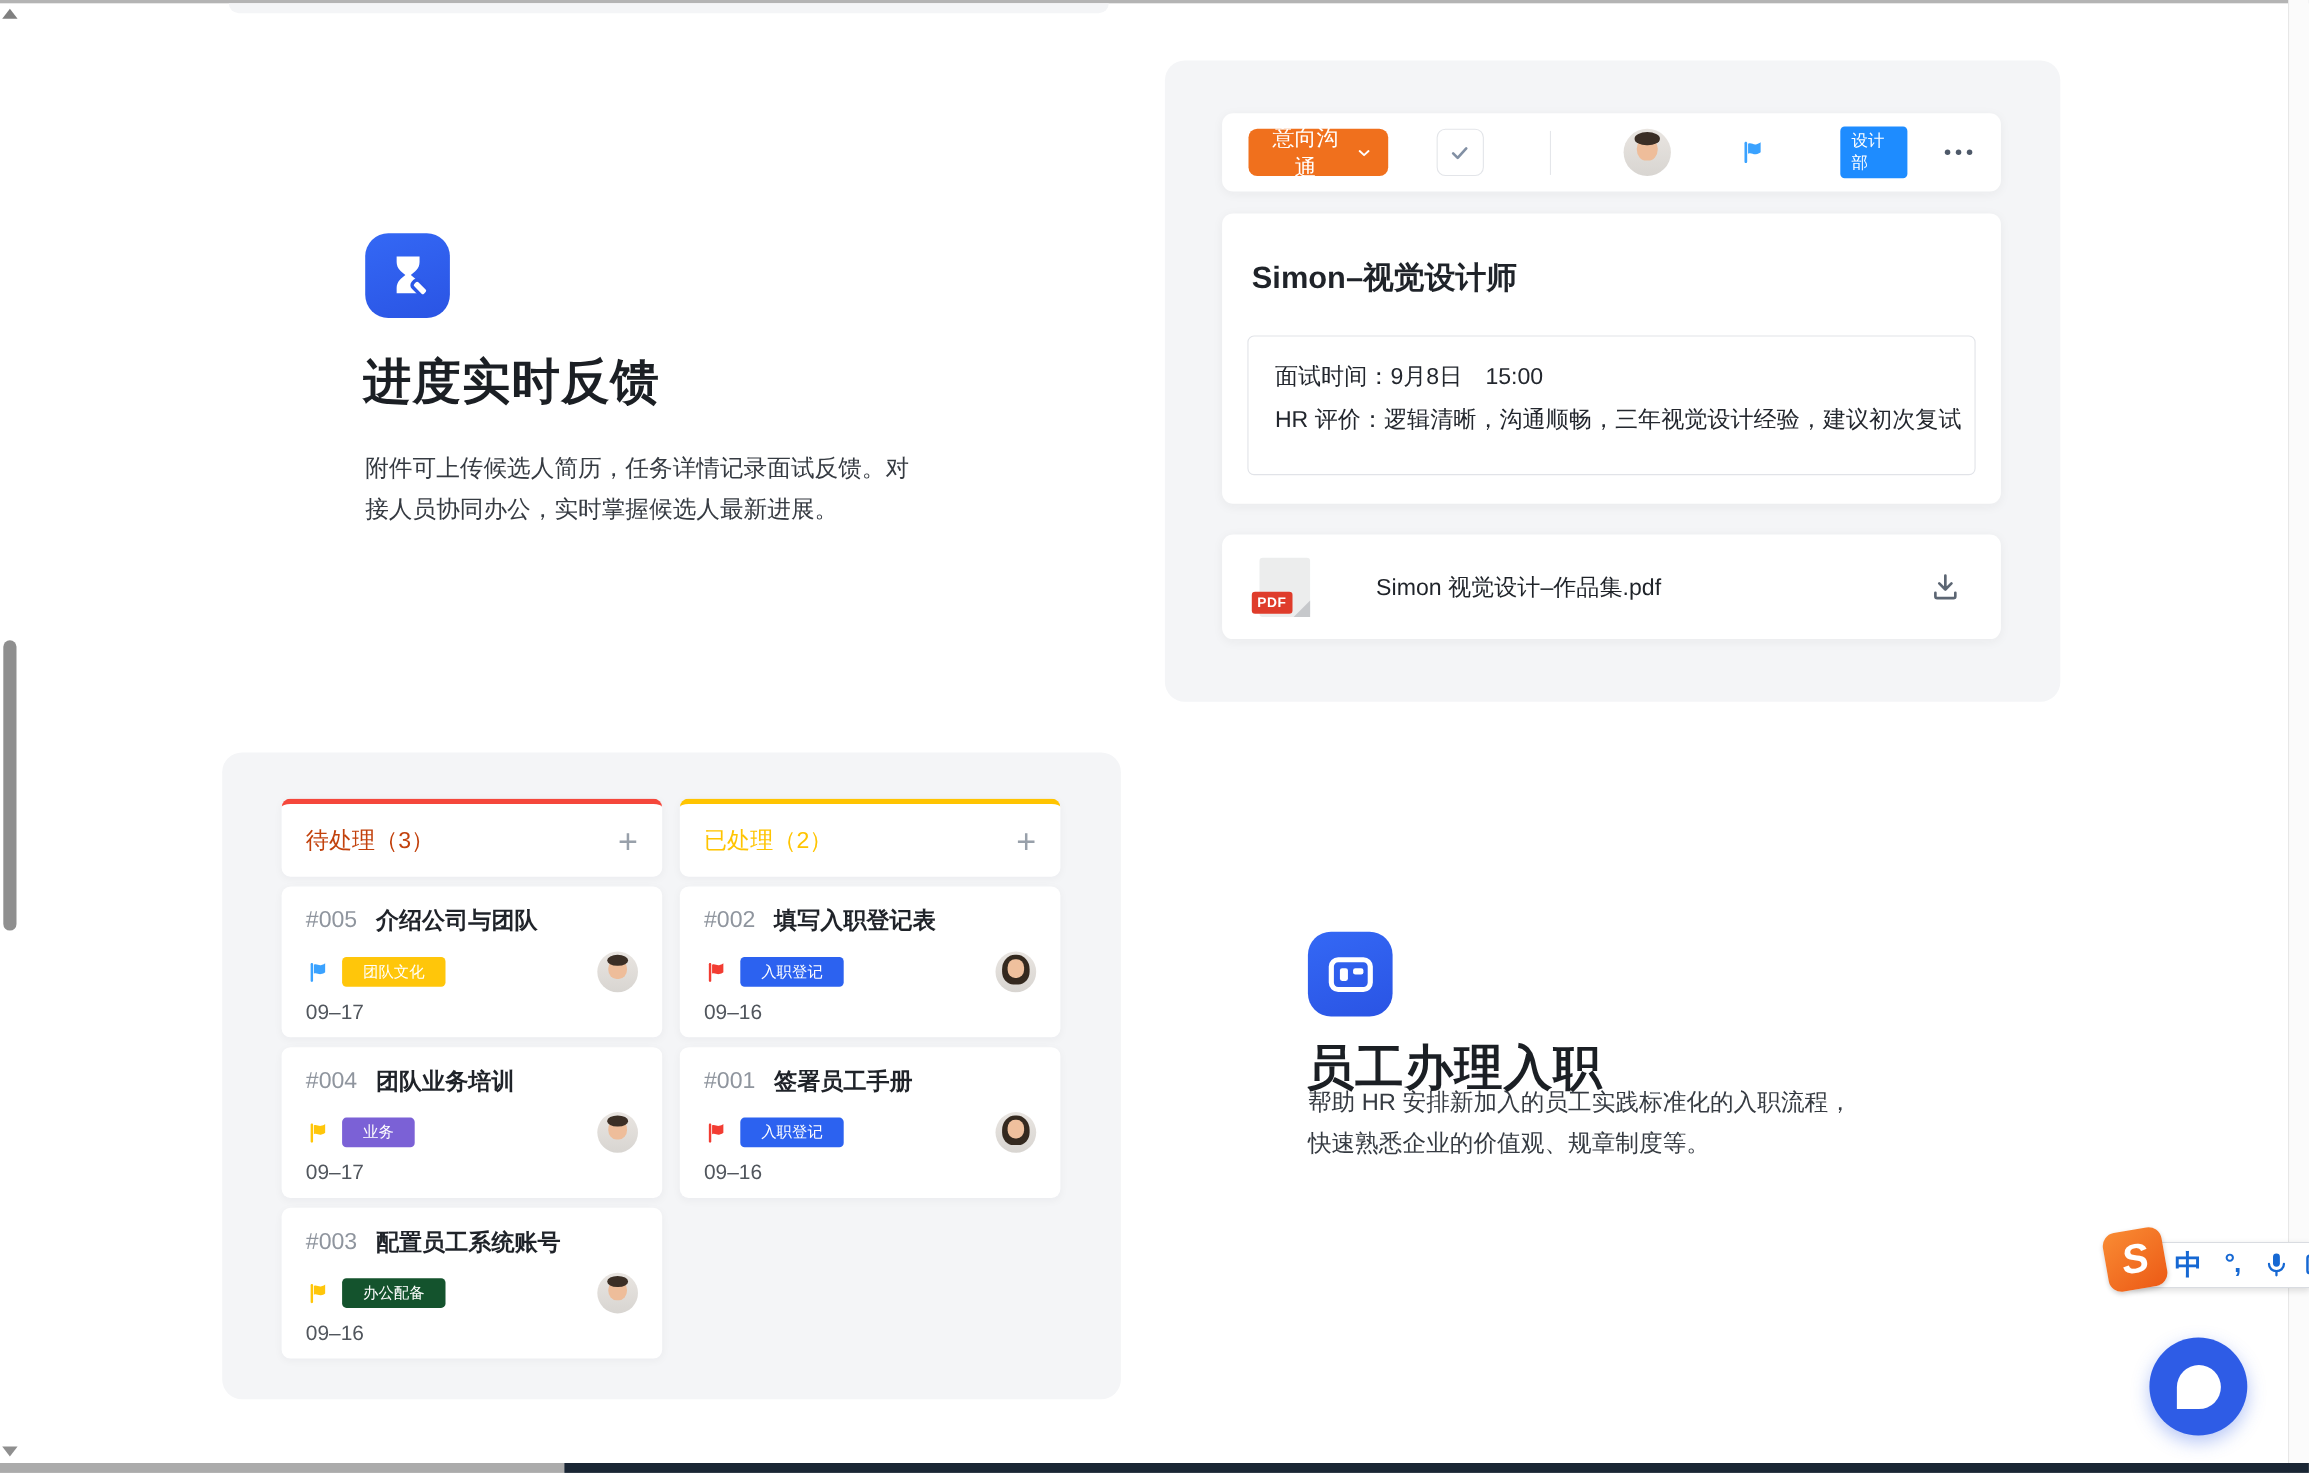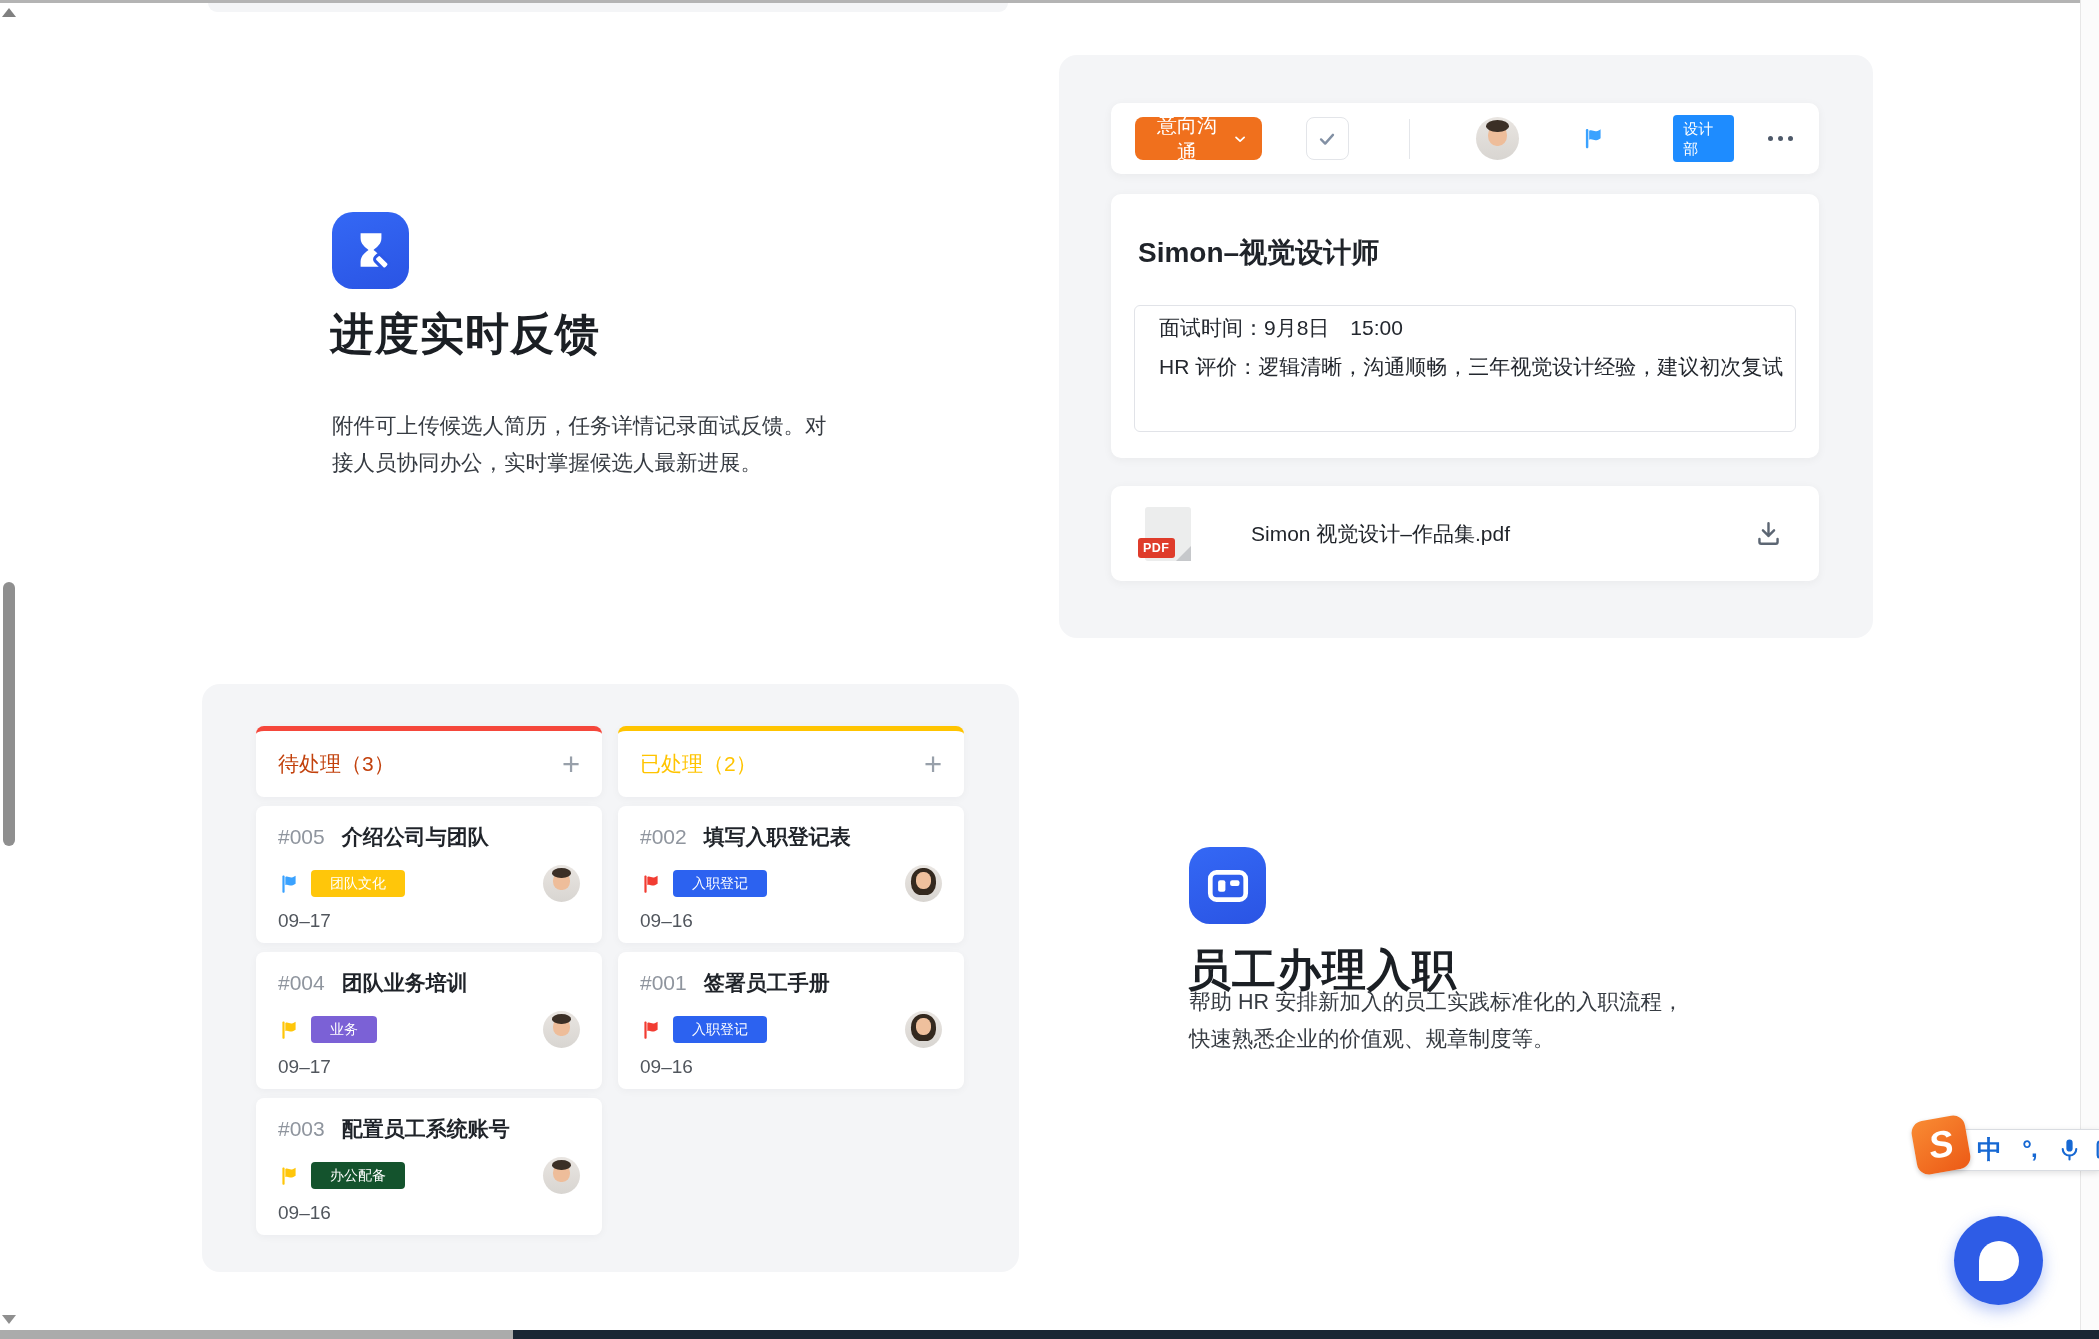--- a/index.html
+++ b/index.html
@@ -26,36 +26,36 @@
   .check-btn{margin-left:12px;width:47px;height:43px;border:1px solid #e3e5e9;border-radius:8px;background:#fff;display:flex;align-items:center;justify-content:center;box-sizing:border-box;cursor:pointer;}
   .vdivider{margin-left:28px;width:1px;height:40px;background:#e4e6ea;}
   .header-avatar{margin-left:34px;width:43px;height:43px;}
   .header-flag{margin-left:30px;}
   .dept-tag{margin-left:36px;background:#1e8cff;color:#fff;font-size:15px;padding:4px 10px;border-radius:4px;line-height:1.3;}
   .more-dots{margin-left:auto;display:flex;gap:5px;cursor:pointer;padding:6px 2px;}
   .more-dots i{width:5px;height:5px;border-radius:50%;background:#4e5969;}
 
   .candidate-main{position:absolute;left:52px;top:139px;right:54px;height:264px;box-sizing:border-box;}
   .candidate-title{position:absolute;left:27px;top:40px;font-size:28px;font-weight:600;color:#1f2329;}
-  .detail-box{position:absolute;left:23px;right:23px;top:111px;height:127px;border:1px solid #e1e3e8;border-radius:6px;box-sizing:border-box;padding:2px 24px;}
+  .detail-box{position:absolute;left:23px;right:23px;top:111px;height:127px;border:1px solid #e1e3e8;border-radius:6px;box-sizing:border-box;padding:17px 24px;}
   .detail-line{font-size:21px;color:#23272e;line-height:39px;white-space:nowrap;}
 
   .attachment-row{position:absolute;left:52px;top:431px;right:54px;height:95px;display:flex;align-items:center;padding:0 34px;box-sizing:border-box;}
   .pdf-file{position:relative;width:46px;height:54px;background:#eceded;border-radius:3px;flex:none;}
   .pdf-file::after{content:"";position:absolute;right:0;bottom:0;width:0;height:0;border-bottom:15px solid #c6c8cb;border-left:15px solid transparent;}
   .pdf-badge{position:absolute;left:-7px;top:15px;background:#df3c2b;color:#fff;font-size:12.5px;font-weight:bold;letter-spacing:.5px;padding:3px 5px;border-radius:3px;margin-top:16px;}
   .file-name{margin-left:28px;font-size:21px;font-weight:500;color:#1f2329;}
   .download-btn{margin-left:auto;width:34px;height:34px;display:flex;align-items:center;justify-content:center;cursor:pointer;}
 
   
   .app-icon{position:absolute;width:77px;height:77px;border-radius:21px;background:linear-gradient(160deg,#3468f5,#2a54e4);display:flex;align-items:center;justify-content:center;}
   .feature-title{position:absolute;font-size:44px;font-weight:700;color:#1b1f24;letter-spacing:1px;}
   .feature-desc{position:absolute;font-size:21.5px;line-height:37px;color:#363b42;}
   #progress-icon{left:332px;top:212px;}
-  #progress-title{left:330px;top:305px;}
+  #progress-title{left:330px;top:318px;}
   #progress-desc{left:332px;top:408px;}
   #onboard-icon{left:1189px;top:847px;}
   #onboard-title{left:1187px;top:941px;}
   #onboard-desc{left:1189px;top:984px;}
 
   
   #kanban-panel{left:202px;top:684px;width:817px;height:588px;}
   .kanban-cols{position:absolute;left:54px;top:42px;display:flex;gap:16px;}
   .kanban-col{width:346px;}
   .col-header{height:71px;background:#fff;border-radius:8px;border-top:5px solid #ccc;box-sizing:border-box;display:flex;align-items:center;justify-content:space-between;padding:0 22px;box-shadow:0 2px 8px rgba(31,35,41,.04);}

